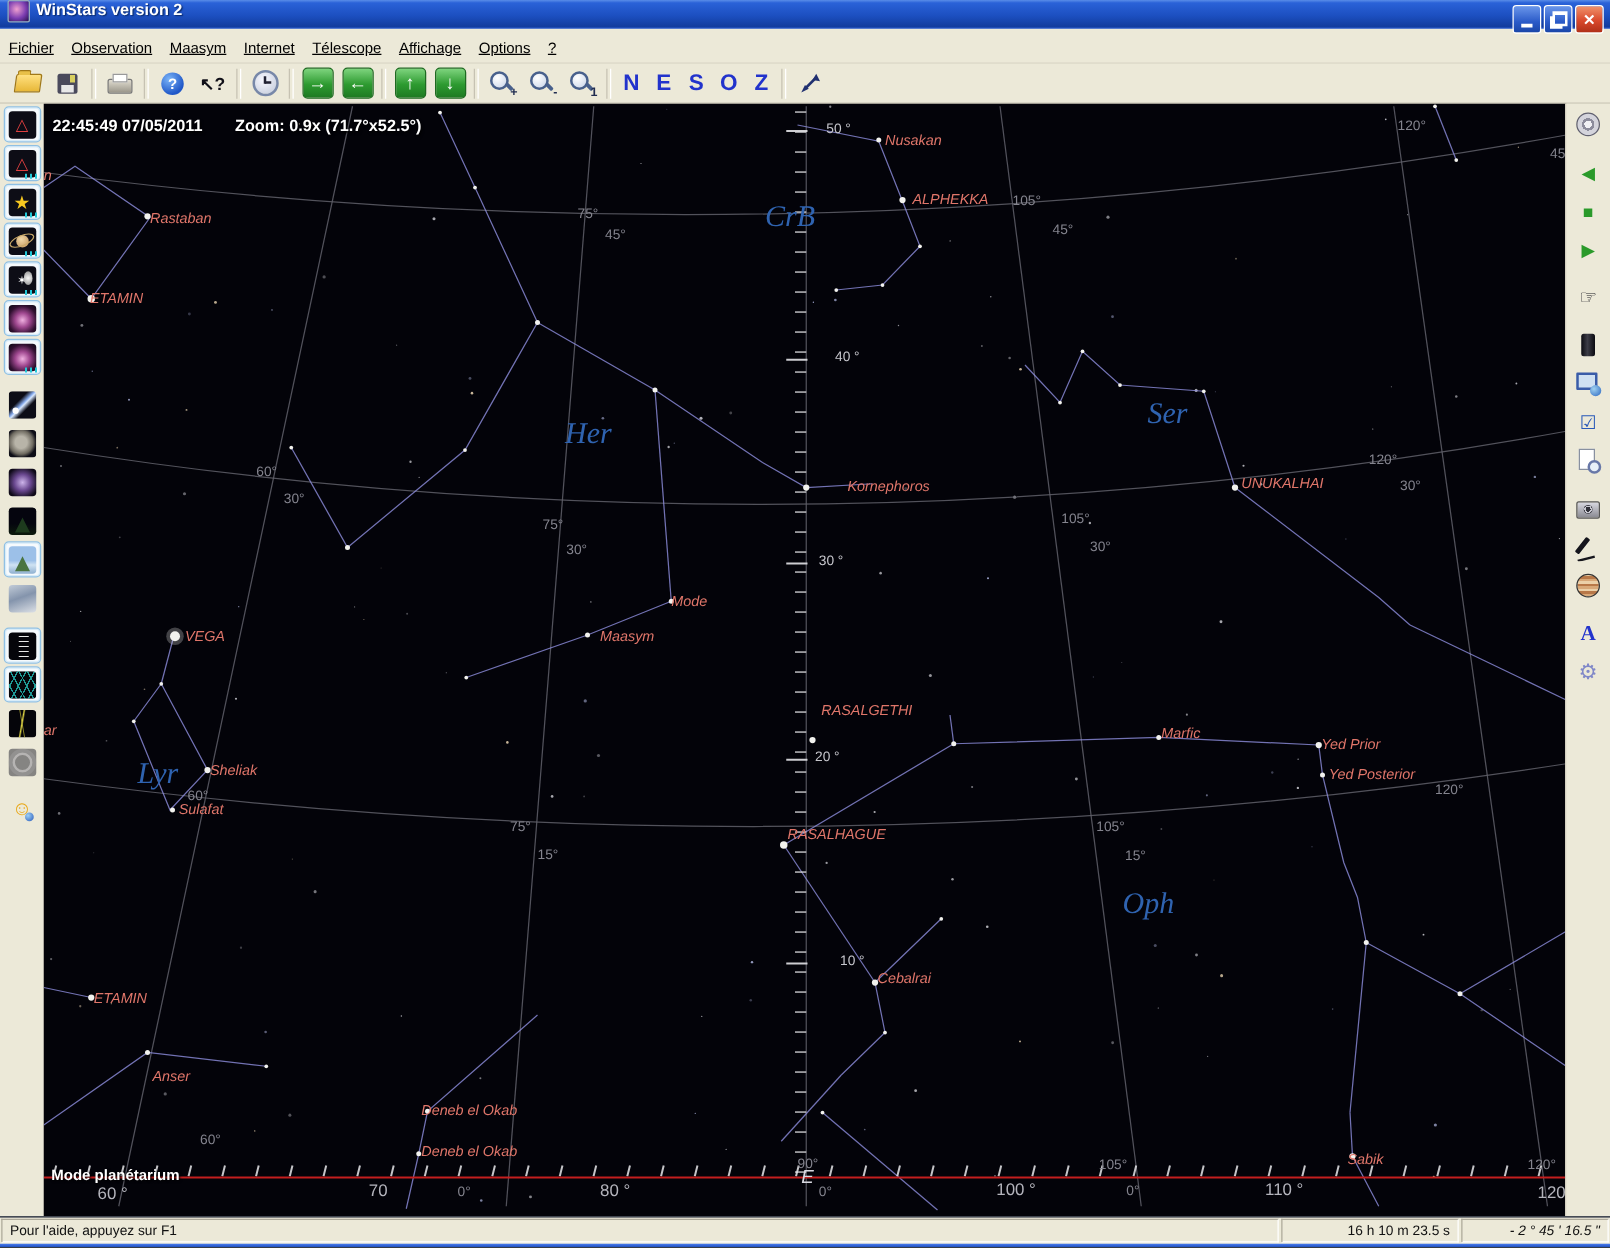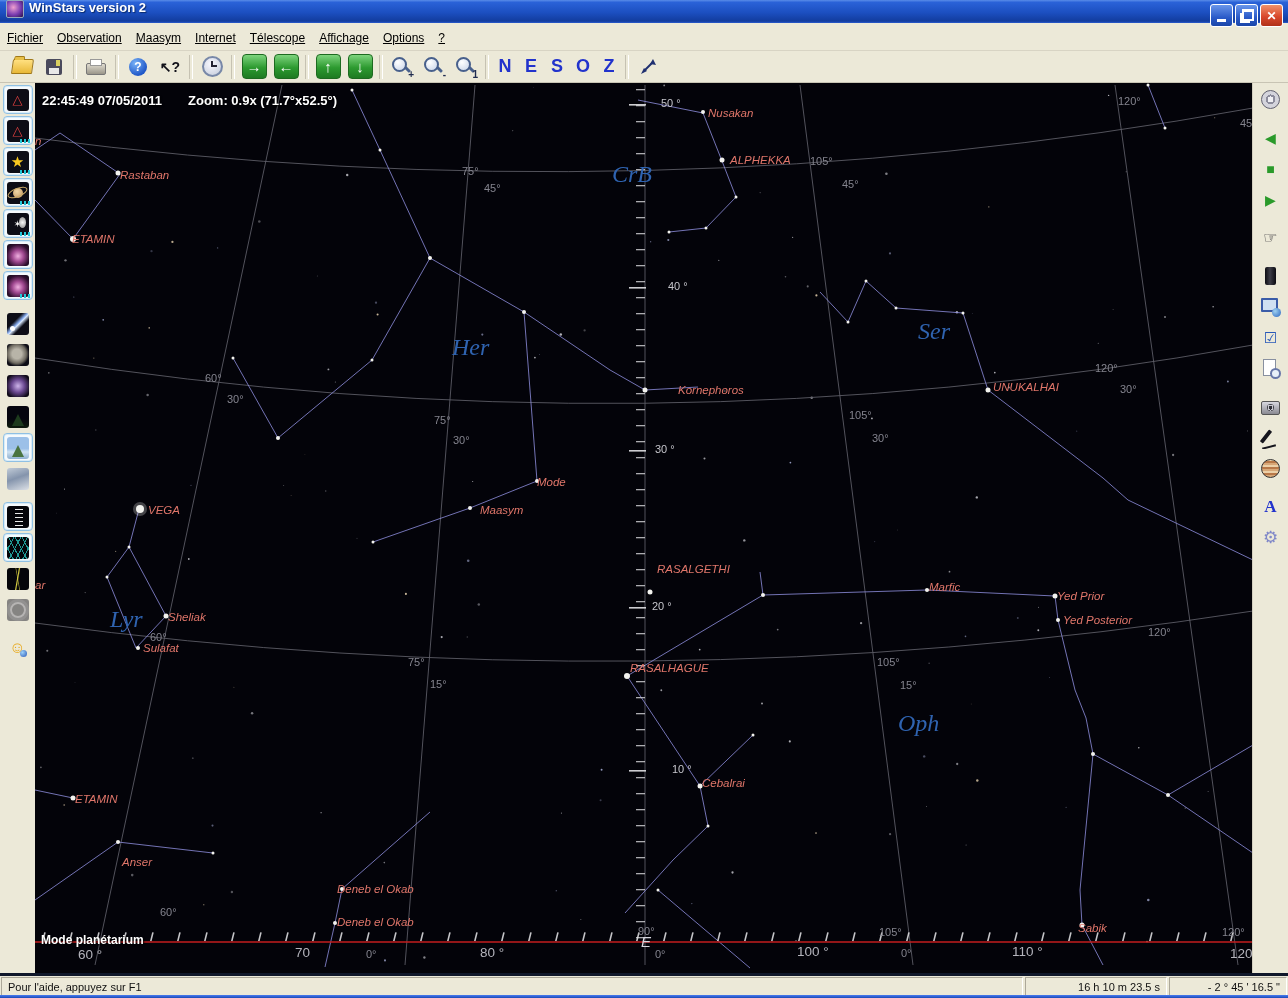--- a/index.html
+++ b/index.html
@@ -134,25 +134,25 @@
   .const-lbl{color:#2f63b0;font-family:"Liberation Serif",serif;font-style:italic;font-size:24px;}
   .grid-lbl{color:#84848e;font-size:11px;}
   .grid-lbl.lg{color:#b4b4bc;font-size:13.5px;}
   .mer-lbl{color:#c6c6cc;font-size:11px;}
   .card-lbl{color:#d8d8e0;font-style:italic;font-size:15px;}
   .overlayTL{position:absolute;left:7px;top:10px;color:#fff;font-weight:bold;font-size:13px;text-shadow:1px 1px 2px #000;}
   .overlayTL span{margin-right:26px;}
   .modeLbl{position:absolute;left:6px;top:850px;color:#fff;font-weight:bold;font-size:12px;text-shadow:1px 1px 2px #000;}
   
   .statusbar{position:absolute;left:0;top:973px;width:100%;height:21px;background:#ece9d8;display:flex;
-    font-size:11px;color:#111;align-items:stretch;border-top:3px solid #0f172a;}
+    font-size:11px;color:#111;align-items:stretch;border-top:1px solid #0f172a;}
   .sb-panel{border:1px solid;border-color:#aca899 #fff #fff #aca899;margin:1px;display:flex;align-items:center;padding:0 6px;}
   .sb-help{flex:1 1 auto;}
   .sb-ra{width:128px;justify-content:flex-end;}
-  .sb-dec{width:104px;justify-content:flex-end;}
+  .sb-dec{width:104px;justify-content:flex-end;font-style:italic;}
   .bluestrip{position:absolute;left:0;top:995px;width:100%;height:3px;
     background:linear-gradient(180deg,#4a7cf0,#1a4ab8);}
 </style>
 </head>
 <body>
 
 <div id="win">
   <div class="titlebar">
     <span class="appicon"></span>
     <span class="apptitle">WinStars version 2</span>

